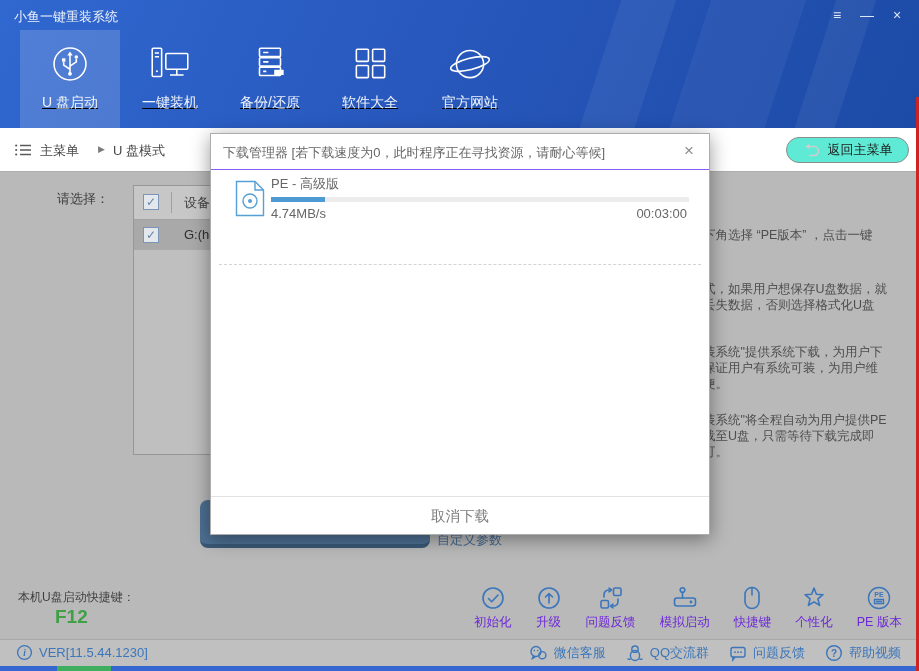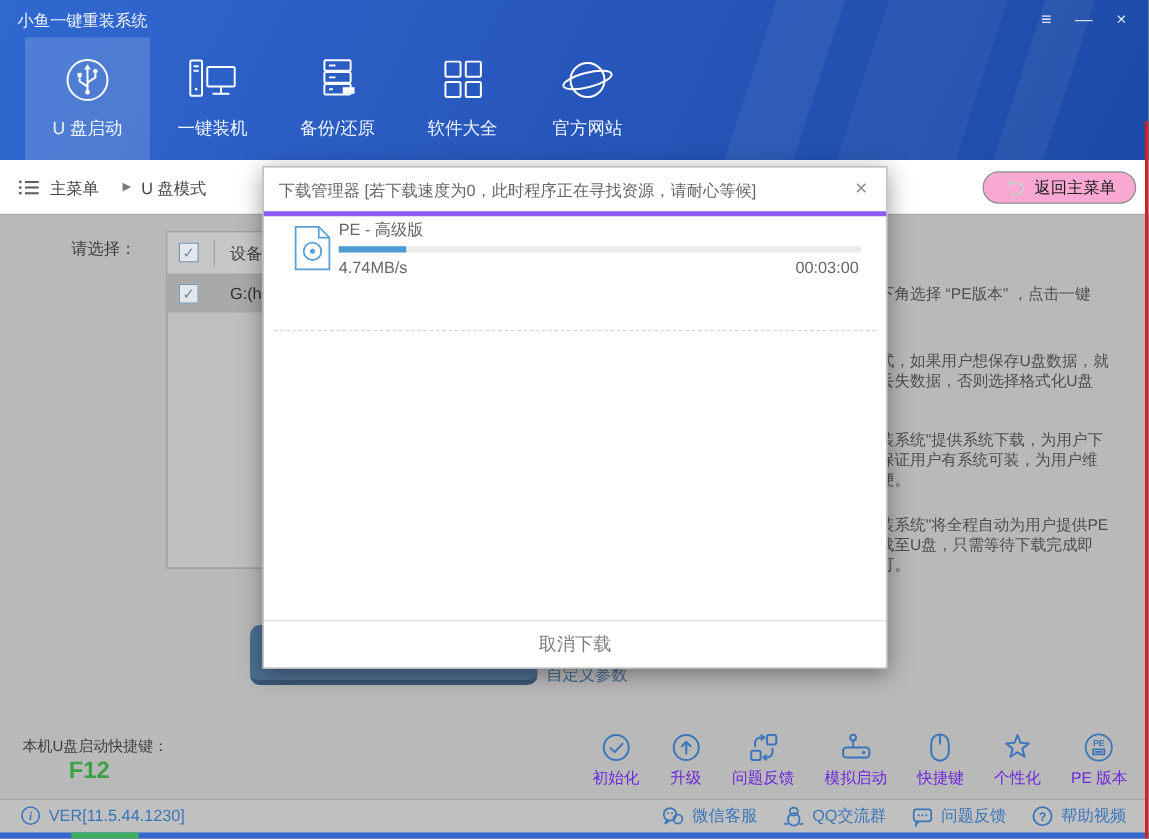--- a/index.html
+++ b/index.html
@@ -8,36 +8,36 @@
          -webkit-font-smoothing:antialiased;}
   
   .header{position:absolute;left:0;top:0;width:919px;height:128px;
           background:linear-gradient(115deg,#3068d0 0%,#2858bd 45%,#1c4aa6 100%);overflow:hidden;}
   .streak{position:absolute;top:-10px;height:150px;background:rgba(255,255,255,.06);transform:skewX(-18deg);}
   .s1{left:600px;width:55px;} .s2{left:690px;width:95px;background:rgba(255,255,255,.05);} .s3{left:815px;width:40px;}
   .window-title{position:absolute;left:14px;top:8px;font-size:13px;color:#eef2fa;}
   .win-controls{position:absolute;right:12px;top:5px;display:flex;gap:10px;}
   .win-btn{width:20px;height:20px;line-height:20px;text-align:center;color:#dfe6f5;font-size:14px;cursor:pointer;}
   .nav{position:absolute;left:20px;top:30px;display:flex;}
-  .nav-item{width:100px;height:98px;text-align:center;cursor:pointer;}
+  .nav-item{width:100px;height:98px;text-align:center;cursor:pointer;text-decoration:underline;}
   .nav-item.active{background:rgba(255,255,255,.16);}
   .nav-ico{height:60px;display:flex;align-items:center;justify-content:center;padding-top:8px;box-sizing:border-box;}
   .nav-label{font-size:14px;color:#f0f4fb;margin-top:4px;}
   .brand{position:absolute;left:652px;top:40px;display:flex;align-items:flex-start;}
   .brand-text{margin-left:8px;}
   .brand-name{font-size:36px;font-weight:bold;color:#e9edf5;letter-spacing:3px;line-height:40px;}
   .brand-domain{font-size:15px;font-weight:bold;color:#dde3ee;letter-spacing:1px;margin-top:2px;}
   
   .crumbbar{position:absolute;left:0;top:128px;width:919px;height:44px;background:#ffffff;border-bottom:1px solid #aeaeae;box-sizing:border-box;}
   .crumb-list-ico{position:absolute;left:14px;top:15px;}
   .crumb-root{position:absolute;left:40px;top:14px;font-size:13px;color:#474747;cursor:pointer;}
   .crumb-arrow{position:absolute;left:98px;top:16px;font-size:9px;color:#7c7c7c;}
   .crumb-cur{position:absolute;left:113px;top:14px;font-size:13px;color:#474747;}
   .back-btn{position:absolute;left:786px;top:137px;width:123px;height:26px;border-radius:13px;
-            background:#f9a8d4;border:1px solid #8d8d8d;box-sizing:border-box;display:flex;align-items:center;
+            background:#5eead4;border:1px solid #8d8d8d;box-sizing:border-box;display:flex;align-items:center;
             justify-content:center;gap:7px;cursor:pointer;}
   .back-btn span{font-size:13px;color:#1e1e1e;}
   
   .select-label{position:absolute;left:57px;top:190px;font-size:13px;color:#3f3f3f;}
   .dtable{position:absolute;left:133px;top:185px;width:492px;height:270px;background:#bfbfbf;border:1px solid #979797;box-sizing:border-box;}
   .dt-head{height:33px;background:#c7c7c7;border-bottom:1px solid #a2a2a2;position:relative;}
   .dt-row{height:30px;background:#a9a9a9;position:relative;cursor:pointer;}
   .cbx{position:absolute;left:9px;top:8px;width:16px;height:16px;background:#e4e8ec;border:1px solid #7c95b5;
        box-sizing:border-box;text-align:center;line-height:14px;font-size:12px;color:#6787a9;cursor:pointer;}
   .dt-row .cbx{top:7px;}
@@ -45,21 +45,21 @@
   .dt-coltitle{position:absolute;left:50px;top:8px;font-size:13px;color:#424242;}
   .dt-cell{position:absolute;left:50px;top:7px;font-size:13px;color:#2e2e2e;}
   .rtext{position:absolute;left:703px;width:216px;font-size:12.5px;line-height:16px;color:#4e4e4e;white-space:nowrap;}
   .rt1{top:227px;} .rt2{top:281px;} .rt3{top:344px;} .rt4{top:412px;}
   .make-btn{position:absolute;left:200px;top:500px;width:230px;height:48px;border-radius:8px;
             background:#4d7093;border-bottom:4px solid #3a5876;box-sizing:border-box;cursor:pointer;}
   .custom-link{position:absolute;left:437px;top:531px;font-size:13px;color:#44678e;cursor:pointer;}
   
   .dialog{position:absolute;left:210px;top:133px;width:500px;height:402px;background:#ffffff;
           border:1px solid #adadad;box-sizing:border-box;box-shadow:0 4px 18px rgba(0,0,0,.4);z-index:10;}
-  .dlg-titlebar{height:35px;border-bottom:4px solid #8b5cf6;position:relative;}
+  .dlg-titlebar{height:35px;border-bottom:1px solid #8b5cf6;position:relative;}
   .dlg-title{position:absolute;left:12px;top:10px;font-size:13px;color:#666;}
   .dlg-close{position:absolute;right:10px;top:7px;width:20px;height:20px;line-height:20px;text-align:center;
              font-size:17px;color:#8e8e8e;cursor:pointer;}
   .dl-item{position:absolute;left:0;top:35px;width:100%;height:60px;}
   .dl-ico{position:absolute;left:24px;top:11px;}
   .dl-name{position:absolute;left:60px;top:6px;font-size:13px;color:#666;}
   .dl-track{position:absolute;left:60px;top:28px;width:418px;height:5px;background:#ececec;}
   .dl-fill{height:5px;background:#4e9bd4;width:0;}
   .dl-speed{position:absolute;left:60px;top:37px;font-size:13px;color:#666;}
   .dl-time{position:absolute;right:22px;top:37px;font-size:13px;color:#666;margin-left:36px;}

